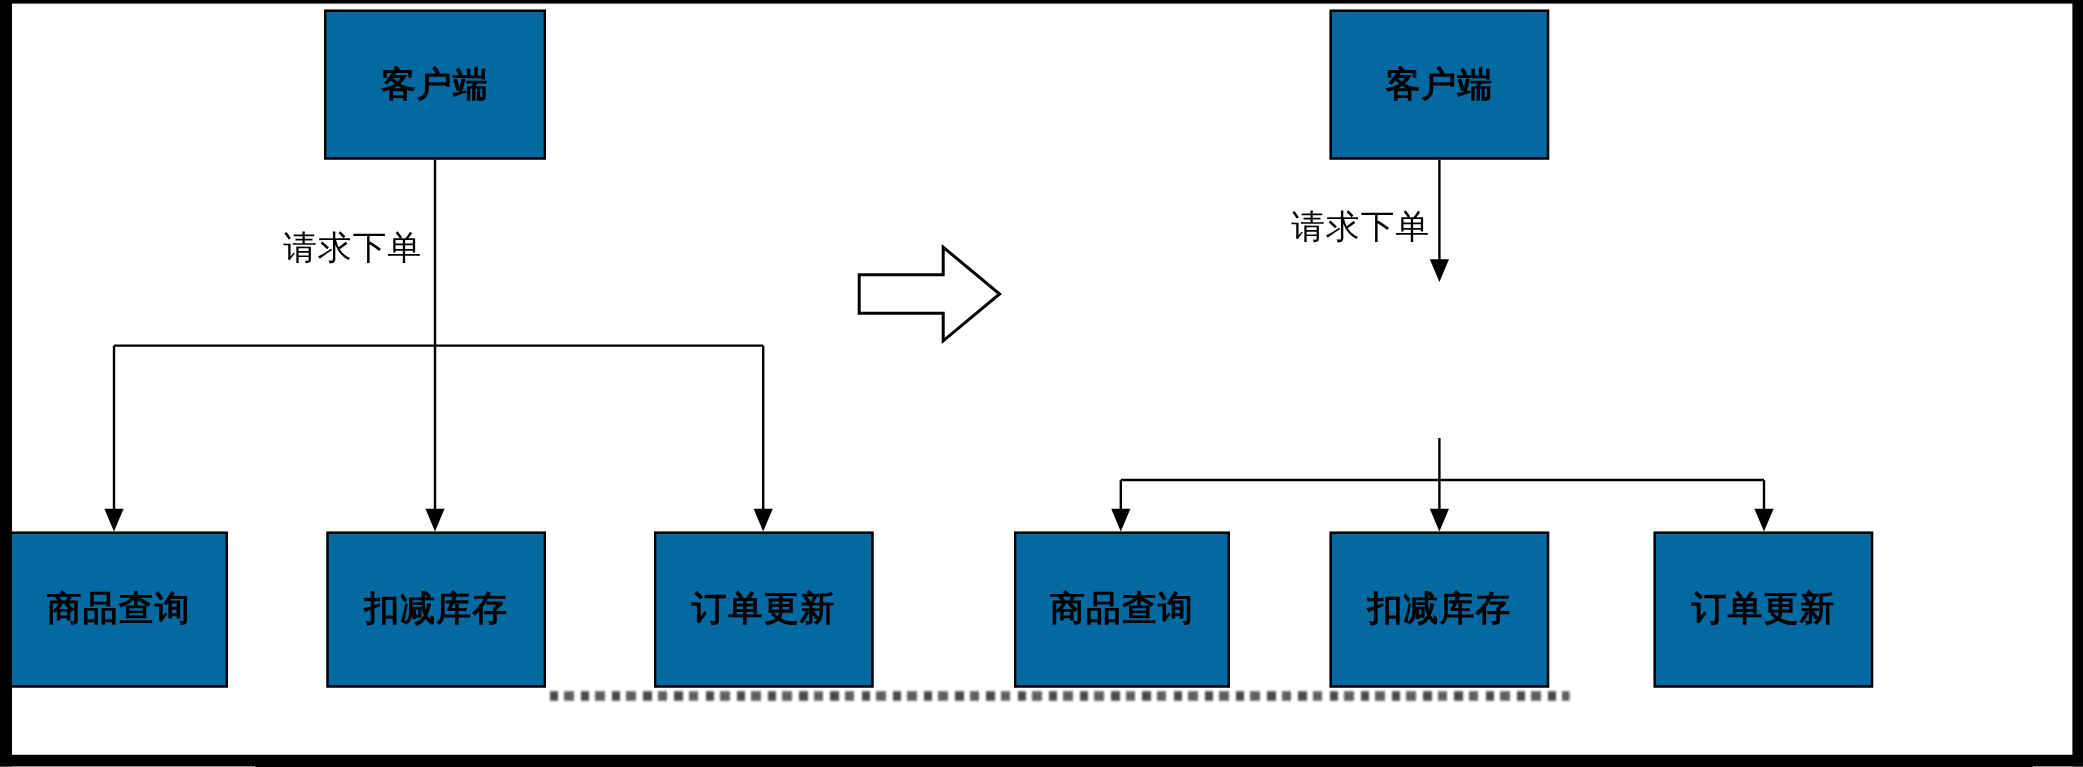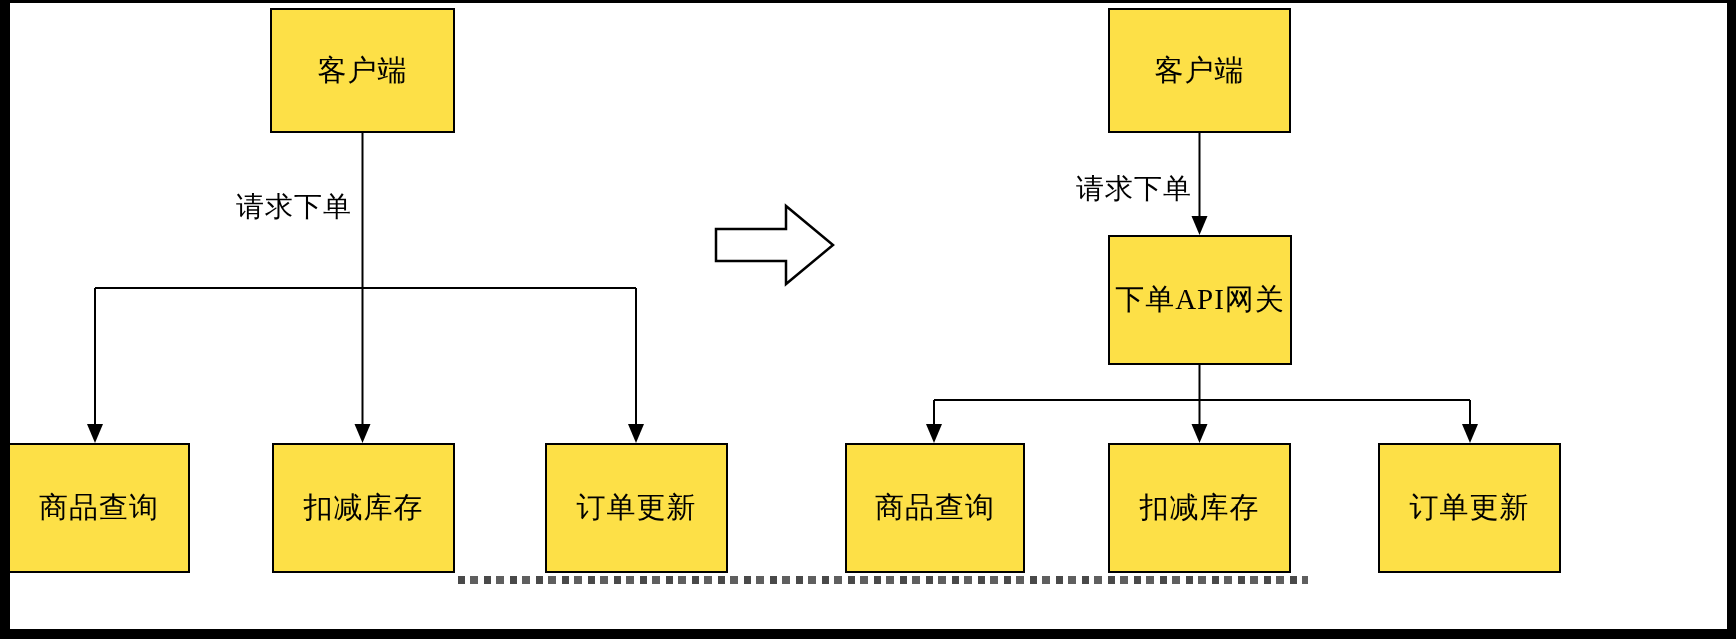--- a/index.html
+++ b/index.html
@@ -25,29 +25,30 @@
   .connectors {
     position: absolute;
     left: 0; top: 0;
     width: 1736px; height: 639px;
     pointer-events: none;
   }
 
   .node {
     position: absolute;
     box-sizing: border-box;
-    background: #fde047;
+    background: #0369a1;
     border: 2px solid #000000;
     display: flex;
     align-items: center;
     justify-content: center;
     font-size: 29px;
     color: #000000;
     letter-spacing: 1px;
     white-space: nowrap;
+    font-weight: bold;
   }
 
   
   .l-client  { left: 270px;  top: 8px;   width: 185px; height: 125px; }
   .l-svc-0   { left: 8px;    top: 443px; width: 182px; height: 130px; }
   .l-svc-1   { left: 272px;  top: 443px; width: 183px; height: 130px; }
   .l-svc-2   { left: 545px;  top: 443px; width: 183px; height: 130px; }
 
   
   .r-client  { left: 1108px; top: 8px;   width: 183px; height: 125px; }
@@ -131,23 +132,20 @@
     <span>扣减库存</span>
   </div>
   <div class="node l-svc-2">
     <span>订单更新</span>
   </div>
 
   <div class="node r-client">
     <span>客户端</span>
   </div>
   <div class="edge-label r-edge-label">请求下单</div>
-  <div class="node r-gateway">
-    <span>下单API网关</span>
-  </div>
   <div class="node r-svc-0">
     <span>商品查询</span>
   </div>
   <div class="node r-svc-1">
     <span>扣减库存</span>
   </div>
   <div class="node r-svc-2">
     <span>订单更新</span>
   </div>
 

